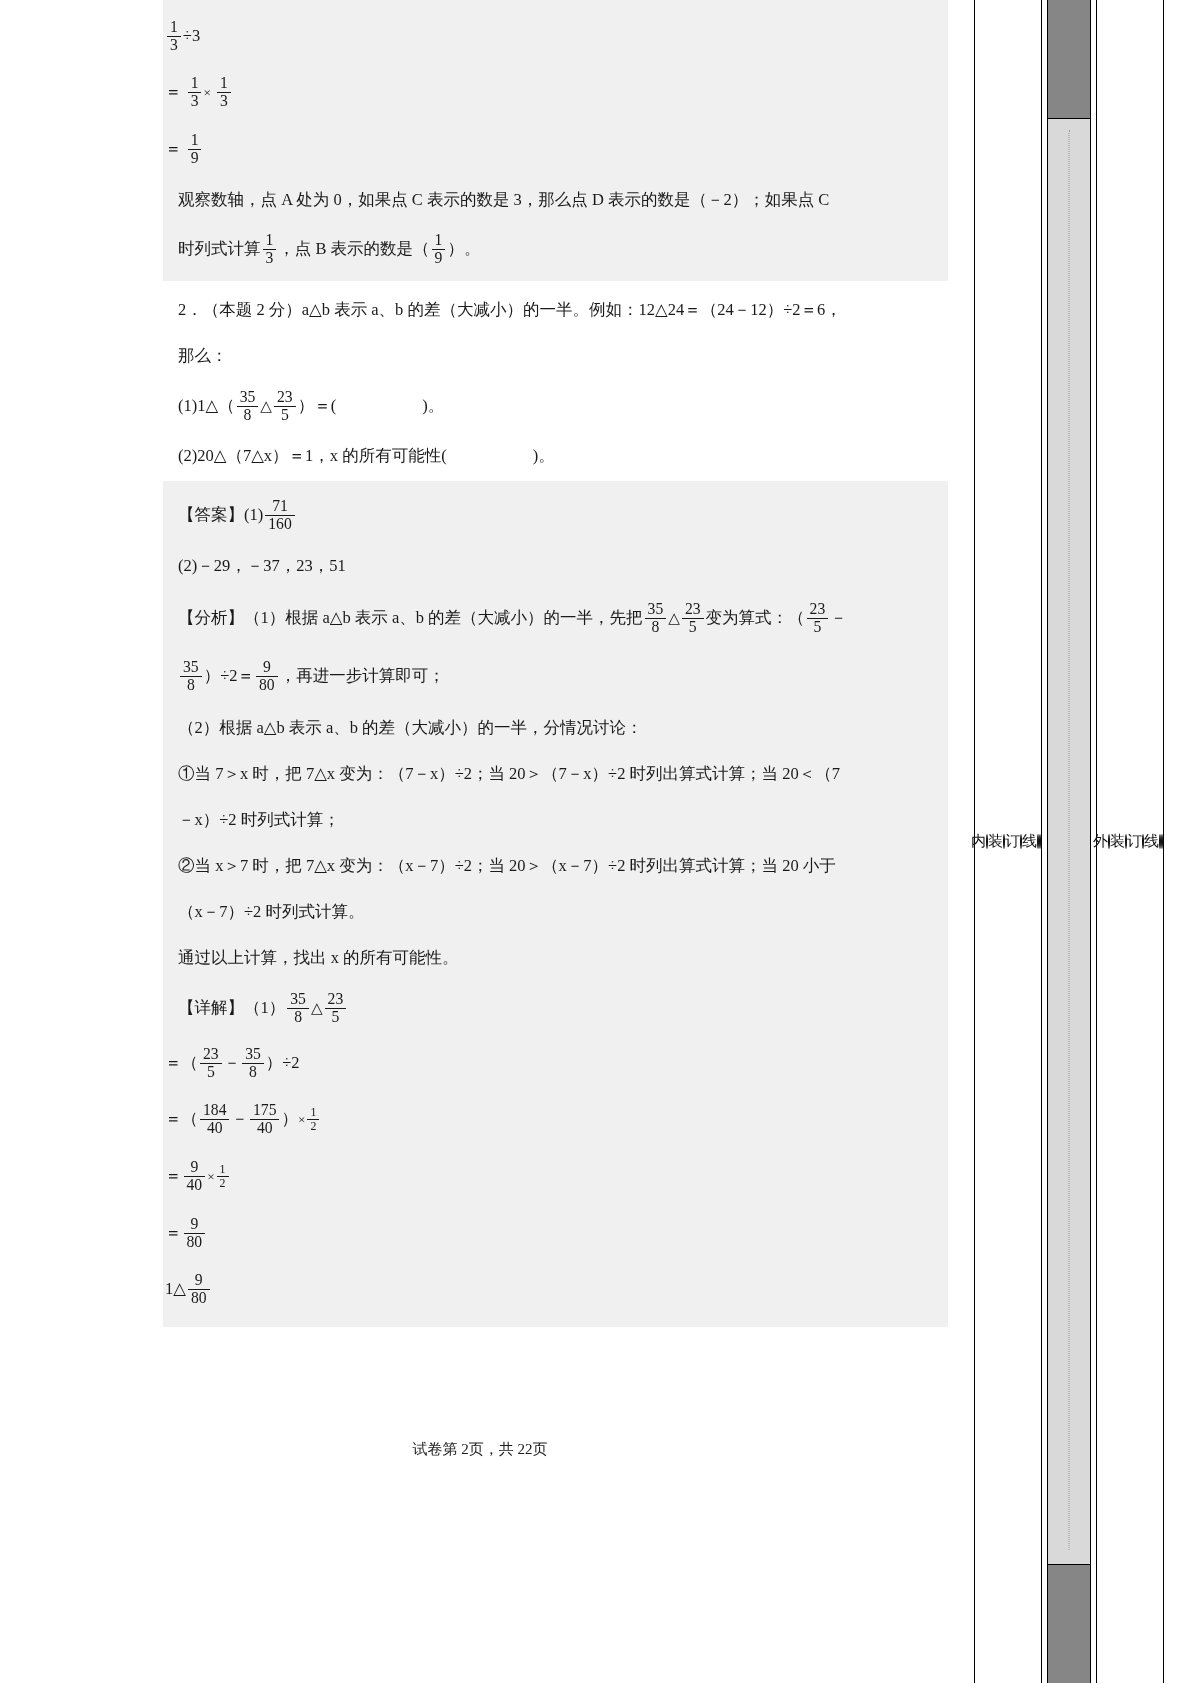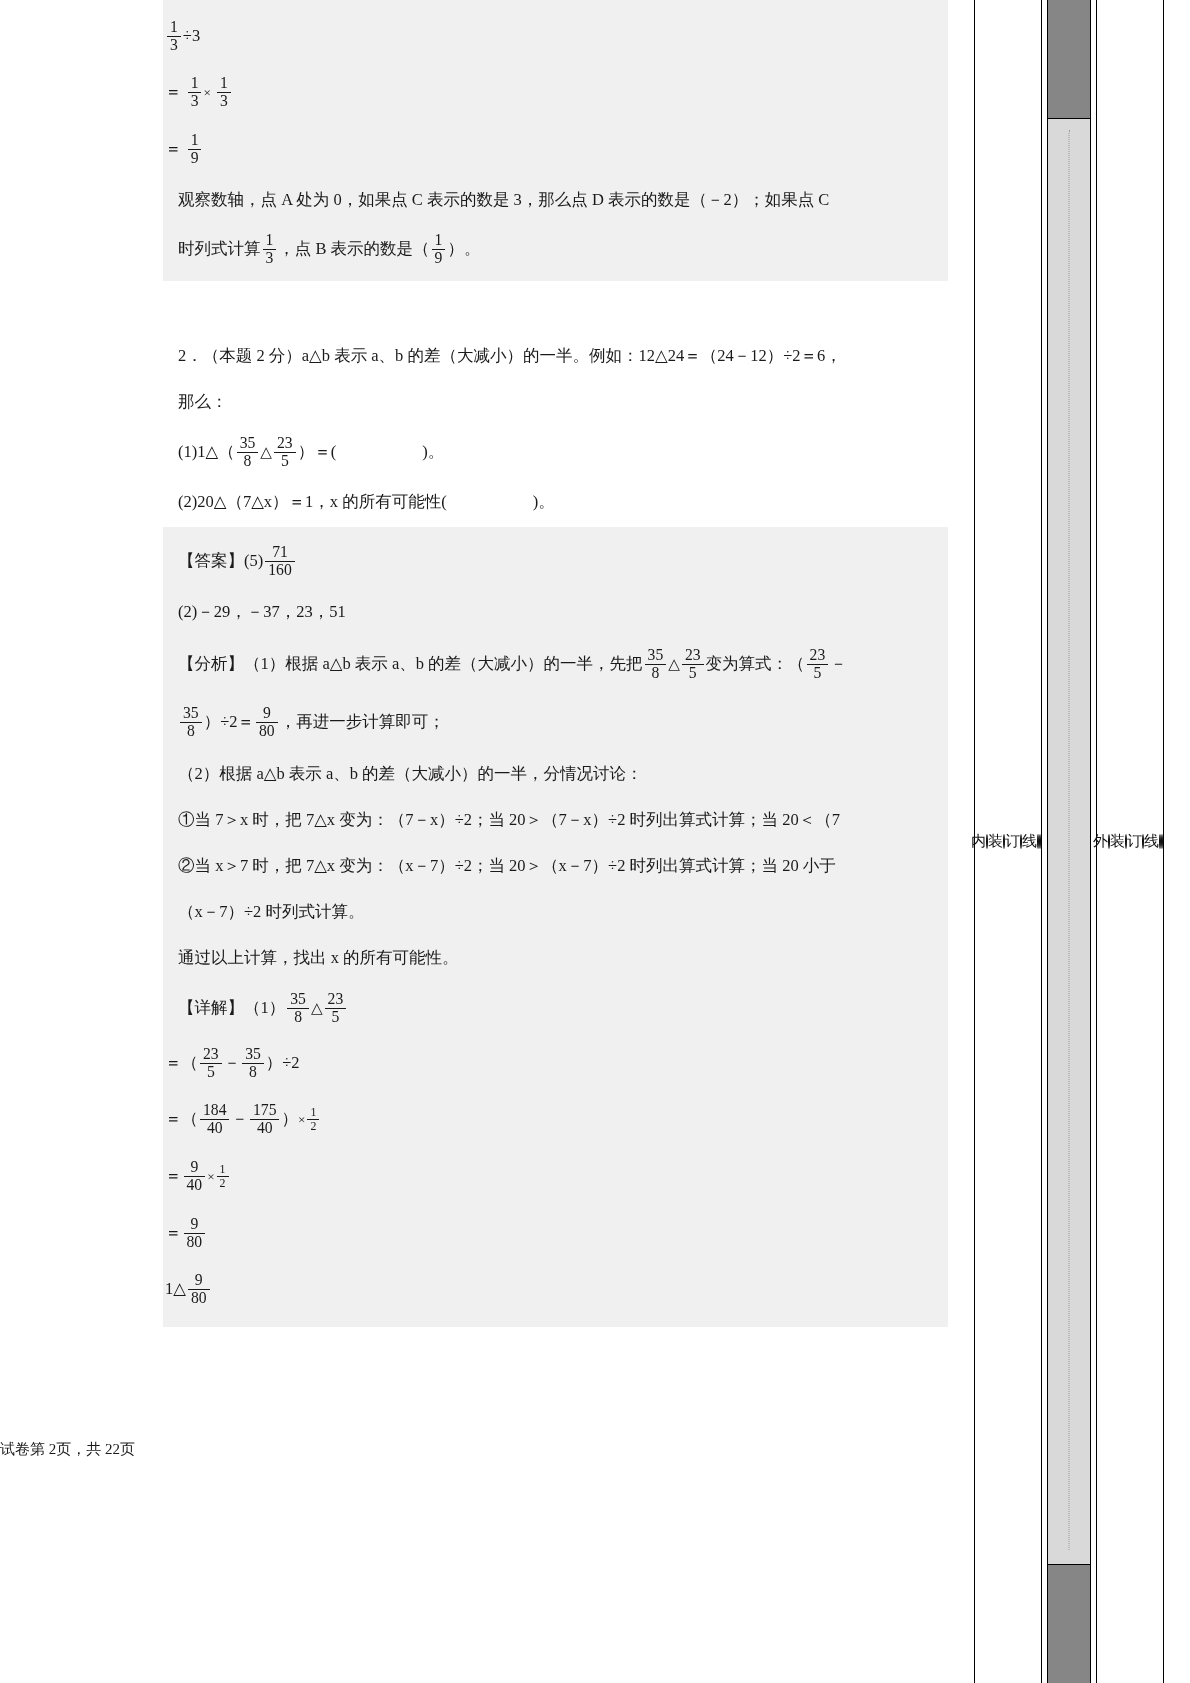--- a/index.html
+++ b/index.html
@@ -28,21 +28,21 @@
   .frac .num{display:block;padding:0 3px;}
   .frac .den{display:block;padding:0 3px;border-top:1.1px solid #1a1a1a;}
   .frac.sm{font-size:0.72em;vertical-align:-0.5em;}
   .tri{font-size:0.92em;}
   .eqsign{display:inline-block;min-width:14px;}
   .gap{display:inline-block;width:86px;}
   .gap2{display:inline-block;width:86px;}
   
   #footer{
     position:absolute;left:0;top:1440px;width:960px;
-    text-align:left;font-size:15px;font-family:"Liberation Serif",serif;
+    text-align:center;font-size:15px;font-family:"Liberation Serif",serif;
   }
   
   #binding{position:absolute;left:963px;top:0;width:227px;height:1683px;}
   .bcol{
     position:absolute;top:0;bottom:0;
     border-left:1.4px solid #000;border-right:1.4px solid #000;
     background:#fff;
     writing-mode:vertical-rl;
   }
   #bcol-inner{left:11px;width:66px;}
@@ -107,21 +107,21 @@
         <span>时列式计算</span><span class="frac">
           <span class="num">1</span>
           <span class="den">3</span>
         </span><span>，点 B 表示的数是（</span><span class="frac">
           <span class="num">1</span>
           <span class="den">9</span>
         </span><span>）。</span>
       </div>
     </div>
 
-    <div class="blk" style="padding-top:6px;margin-top:46px;">
+    <div class="blk" style="padding-top:6px;">
       <div class="para">2．（本题 2 分）a△b 表示 a、b 的差（大减小）的一半。例如：12△24＝（24－12）÷2＝6，</div>
       <div class="para">那么：</div>
 
       <div class="para" style="line-height:54px">
         <span>(1)1△（</span><span class="frac">
           <span class="num">35</span>
           <span class="den">8</span>
         </span><span class="tri">△</span><span class="frac">
           <span class="num">23</span>
           <span class="den">5</span>
@@ -129,21 +129,21 @@
       </div>
 
       <div class="para">
         <span>(2)20△（7△x）＝1，x 的所有可能性(</span><span class="gap2"></span><span>)。</span>
       </div>
     </div>
 
     <div class="shade blk" style="padding-top:6px;padding-bottom:10px;">
 
       <div class="para" style="line-height:56px">
-        <span>【答案】(5)</span><span class="frac">
+        <span>【答案】(1)</span><span class="frac">
           <span class="num">71</span>
           <span class="den">160</span>
         </span>
       </div>
 
       <div class="para">(2)－29，－37，23，51</div>
 
       <div class="para" style="line-height:58px">
         <span>【分析】（1）根据 a△b 表示 a、b 的差（大减小）的一半，先把</span><span class="frac">
           <span class="num">35</span>
@@ -162,20 +162,21 @@
           <span class="num">35</span>
           <span class="den">8</span>
         </span><span>）÷2＝</span><span class="frac">
           <span class="num">9</span>
           <span class="den">80</span>
         </span><span>，再进一步计算即可；</span>
       </div>
 
       <div class="para">（2）根据 a△b 表示 a、b 的差（大减小）的一半，分情况讨论：</div>
       <div class="para">①当 7＞x 时，把 7△x 变为：（7－x）÷2；当 20＞（7－x）÷2 时列出算式计算；当 20＜（7</div>
+      <div class="para">－x）÷2 时列式计算；</div>
       <div class="para">②当 x＞7 时，把 7△x 变为：（x－7）÷2；当 20＞（x－7）÷2 时列出算式计算；当 20 小于</div>
       <div class="para">（x－7）÷2 时列式计算。</div>
       <div class="para">通过以上计算，找出 x 的所有可能性。</div>
 
       <div class="para" style="line-height:54px">
         <span>【详解】（1）</span><span class="frac">
           <span class="num">35</span>
           <span class="den">8</span>
         </span><span class="tri">△</span><span class="frac">
           <span class="num">23</span>

